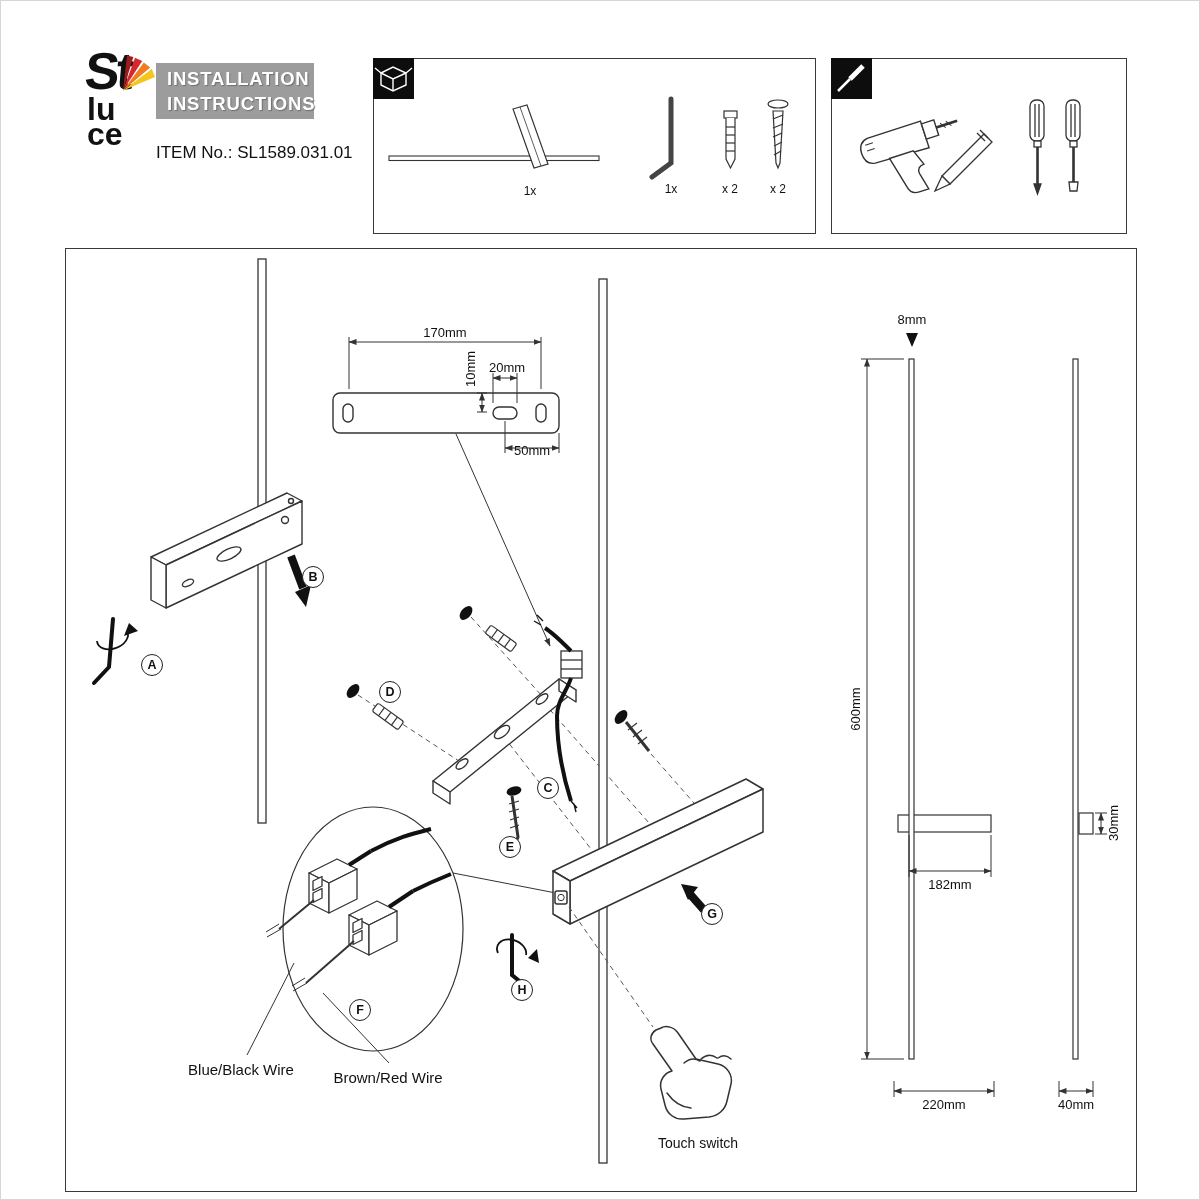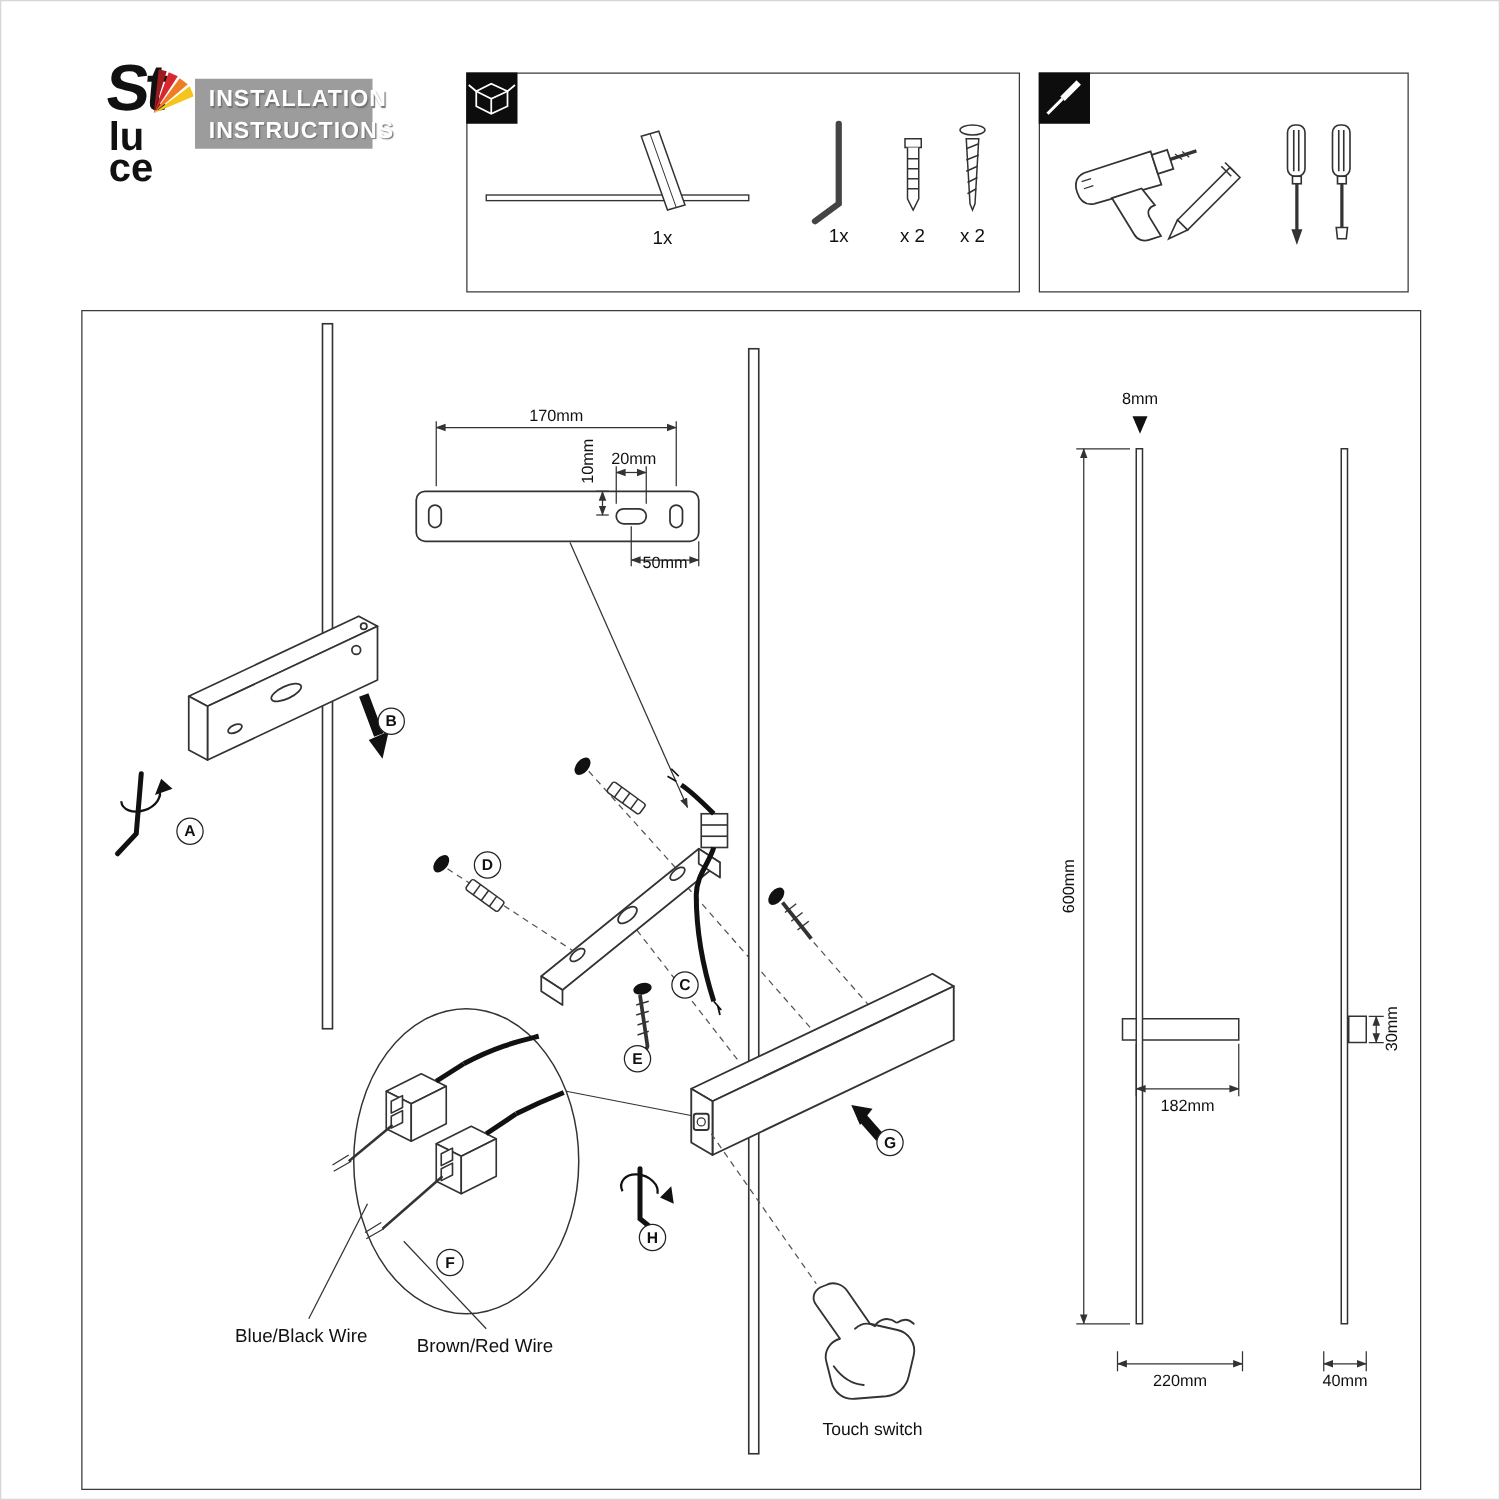--- a/index.html
+++ b/index.html
@@ -10,26 +10,26 @@
   .box{position:absolute;border:1.4px solid #3a3a3a;z-index:1}
   #parts-box{left:372px;top:57px;width:443px;height:176px}
   #tools-box{left:830px;top:57px;width:296px;height:176px}
   #main-box{left:64px;top:247px;width:1072px;height:944px}
 
   .brand{position:absolute;left:84px;top:50px;width:72px;height:182px;z-index:10}
   .brand-st{position:absolute;left:0;top:-10px;font-size:52px;font-weight:800;letter-spacing:-3px;transform:skewX(-5deg)}
   .brand-fan{position:absolute;left:38px;top:2px;width:32px;height:40px}
   .brand-luce{position:absolute;left:2px;top:46px;width:38px;font-size:32px;font-weight:800;line-height:.78;word-break:break-all}
 
-  .title-box{position:absolute;left:155px;top:62px;width:142px;height:56px;background:#9c9c9c;color:#fff;
+  .title-box{position:absolute;left:155px;top:62px;width:158px;height:56px;background:#9c9c9c;color:#fff;
              font-weight:700;font-size:18.5px;letter-spacing:.8px;display:flex;flex-direction:column;justify-content:center;
              padding-left:11px;gap:3px;text-shadow:1px 1px 1px #6f6f6f;z-index:10}
   .info{position:absolute;left:155px;top:138px;font-size:17px;line-height:28px;z-index:10;white-space:nowrap}
 
-  .qty{position:absolute;transform:translate(-50%,-50%);font-size:15px;z-index:10;white-space:nowrap}
+  .qty{position:absolute;transform:translate(-50%,-50%);font-size:12px;z-index:10;white-space:nowrap}
   .dim{position:absolute;transform:translate(-50%,-50%);font-size:13px;z-index:10;white-space:nowrap}
   .dim.rot{transform:translate(-50%,-50%) rotate(-90deg)}
   .ann{position:absolute;transform:translate(-50%,-50%);font-size:15px;z-index:10;white-space:nowrap}
   .step{position:absolute;width:22px;height:22px;border:1.4px solid #222;border-radius:50%;background:#fff;
         display:flex;align-items:center;justify-content:center;font-size:12.5px;font-weight:700;
         transform:translate(-50%,-50%);z-index:10}
 </style>
 </head>
 <body>
 
@@ -49,20 +49,21 @@
     </svg>
     <div class="brand-luce">luce</div>
   </div>
 
   <div class="title-box">
     <div>INSTALLATION</div>
     <div>INSTRUCTIONS</div>
   </div>
 
   <div class="info">
+    <div>ITEM No.: SL1589.031.01</div>
   </div>
 
   <svg id="art" viewBox="0 0 1200 1200">
     <defs>
       <marker id="arr" viewBox="0 0 8 8" refX="7.5" refY="4" markerWidth="8" markerHeight="8" orient="auto-start-reverse">
         <path d="M0,1 L8,4 L0,7 z" fill="#333"></path>
       </marker>
     </defs>
 
     <g>

